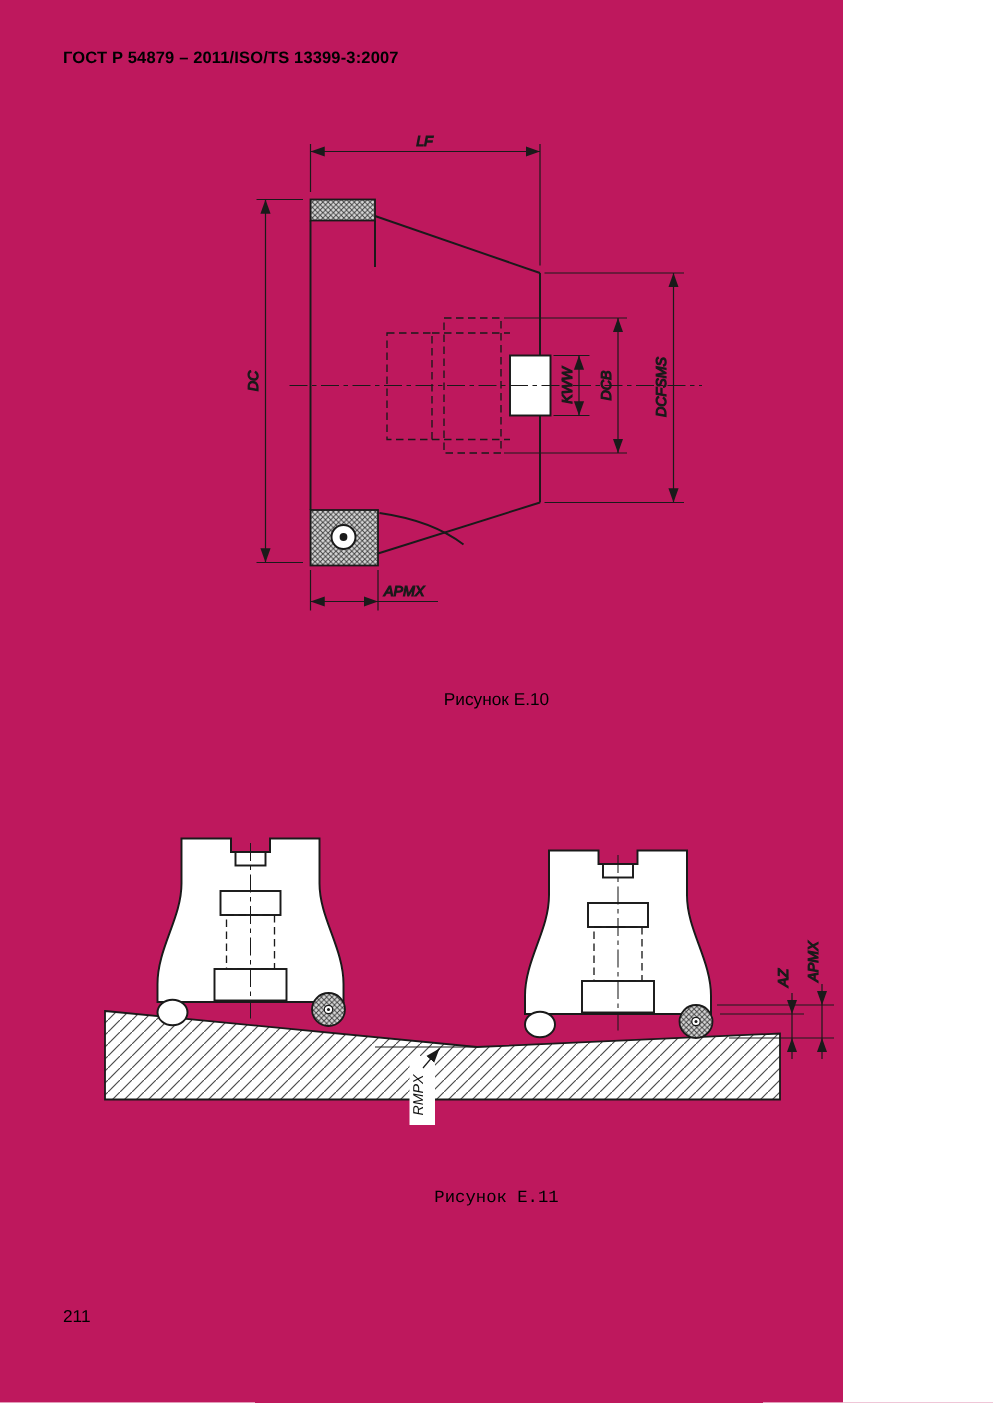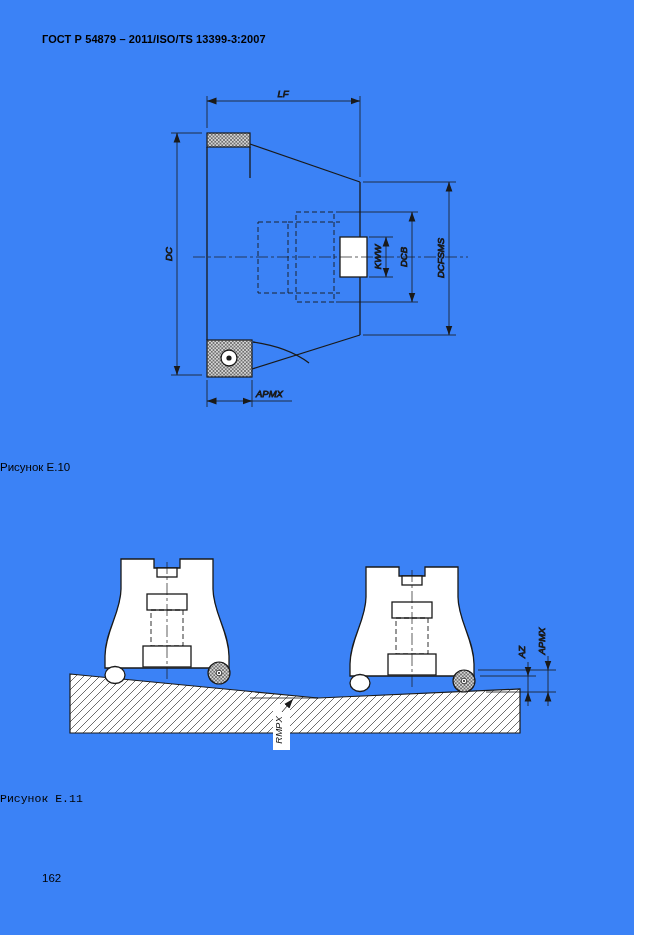--- a/index.html
+++ b/index.html
@@ -1,25 +1,25 @@
 <!DOCTYPE html>
 <html><head>
 <meta charset="utf-8">
 <style>
   html,body { margin:0; padding:0; background:#ffffff; }
   .page {
-    position:relative; width:634px; height:935px; background:#3b82f6;
+    position:relative; width:562px; height:935px; background:#be185d;
     font-family:"Liberation Sans", sans-serif; color:#000; overflow:hidden;
   }
   .doc-header {
     position:absolute; left:42px; top:33px;
     font-size:11px; font-weight:bold; letter-spacing:0.1px;
   }
   .fig-caption {
-    position:absolute; left:0; width:662px; 
+    position:absolute; left:0; width:662px; text-align:center;
     font-size:11.5px; color:#000;
   }
   #cap10 { top:461px; }
   #cap11 { top:792px;font-family:Liberation Mono, monospace; }
   .page-number {
     position:absolute; left:42px; top:872px; font-size:11.5px;
   }
   svg { position:absolute; left:0; }
   #fig10 { top:85px; }
   #fig11 { top:545px; }
@@ -180,15 +180,15 @@
     <g class="dim">
       <line x1="548" y1="670" x2="548" y2="692"></line>
       <line x1="548" y1="656" x2="548" y2="670" marker-end="url(#arr)"></line>
       <line x1="548" y1="706" x2="548" y2="692" marker-end="url(#arr)"></line>
       <text transform="rotate(-90 545 641)" x="545" y="641" text-anchor="middle">APMX</text>
     </g>
   </svg>
 
   <div id="cap11" class="fig-caption">Рисунок Е.11</div>
 
-  <div class="page-number">162</div>
+  <div class="page-number">211</div>
 
 </div>
 
 </body></html>

